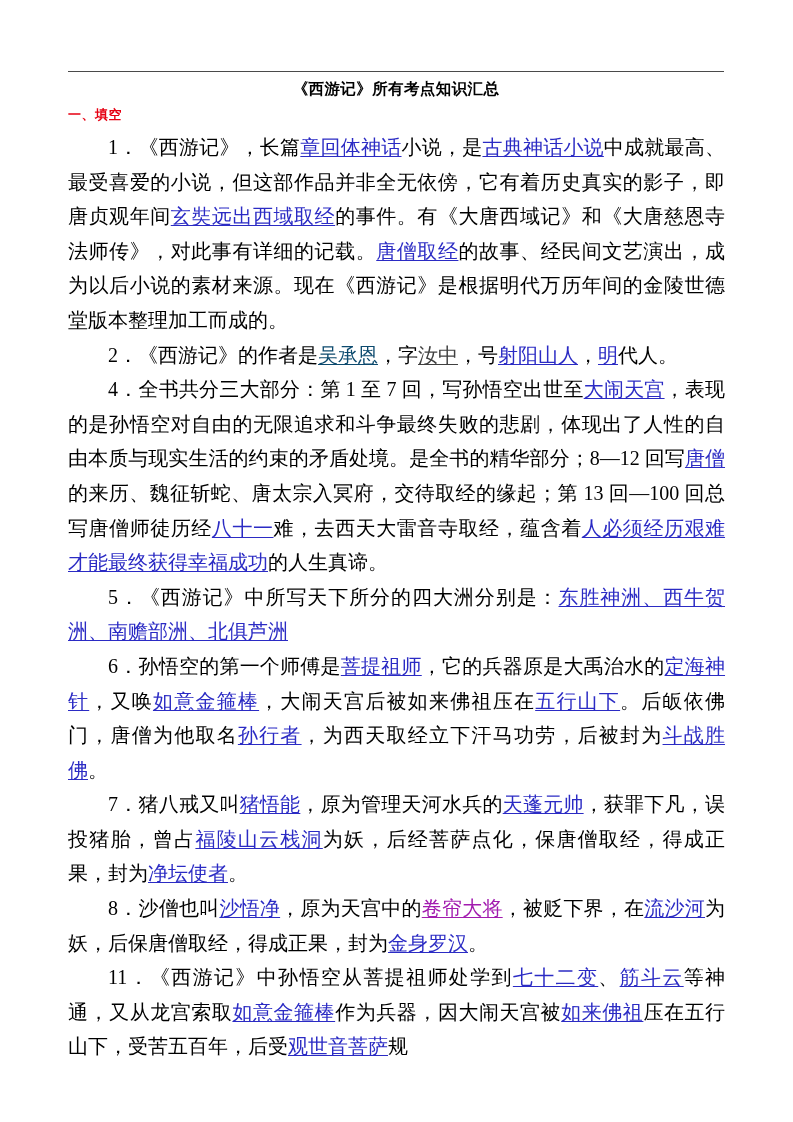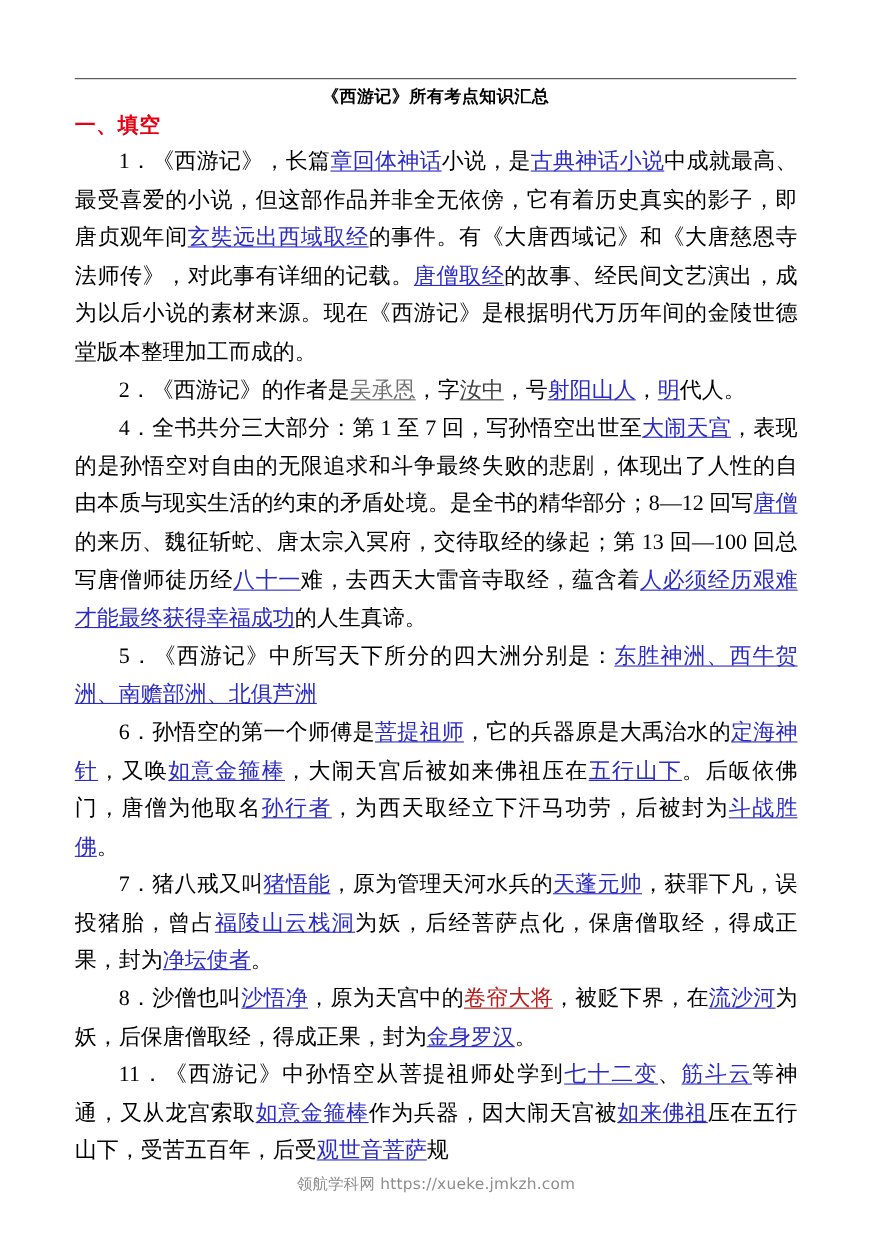--- a/index.html
+++ b/index.html
@@ -46,21 +46,21 @@
     letter-spacing: 0.4px;
     line-height: 26px;
     color: #000;
   }
 
   
   .section-heading {
     position: absolute;
     left: 68px;
     top: 103px;
-    font-size: 19px;
+    font-size: 13px;
     font-weight: bold;
     letter-spacing: 0.5px;
     line-height: 24px;
   }
 
   
   .body-block {
     position: absolute;
     left: 68px;
     top: 130px;
@@ -109,34 +109,33 @@
   <div class="doc-title">《西游记》所有考点知识汇总</div>
 
   <div class="section-heading" style="color: rgb(230, 0, 18);">
     <span>一、填空</span>
   </div>
 
   <div class="body-block">
 
     <p class="para"><span>1．</span><span>《西游记》，长篇</span><span class="lnk" style="color: rgb(43, 43, 196);">章回体神话</span><span>小说，是</span><span class="lnk" style="color: rgb(43, 43, 196);">古典神话小说</span><span>中成就最高、最受喜爱的小说，但这部作品并非全无依傍，它有着历史真实的影子，即唐贞观年间</span><span class="lnk" style="color: rgb(43, 43, 196);">玄奘远出西域取经</span><span>的事件。有《大唐西域记》和《大唐慈恩寺法师传》，对此事有详细的记载。</span><span class="lnk" style="color: rgb(43, 43, 196);">唐僧取经</span><span>的故事、经民间文艺演出，成为以后小说的素材来源。现在《西游记》是根据明代万历年间的金陵世德堂版本整理加工而成的。</span></p>
 
-    <p class="para"><span>2．</span><span>《西游记》的作者是</span><span class="lnk" style="color: #737373; margin-top: 17px;">吴承恩</span><span>，字</span><span class="lnk" style="color: #404040;">汝中</span><span>，号</span><span class="lnk" style="color: rgb(43, 43, 196);">射阳山人</span><span>，</span><span class="lnk" style="color: rgb(43, 43, 196);">明</span><span>代人。</span></p>
+    <p class="para"><span>2．</span><span>《西游记》的作者是</span><span class="lnk" style="color: #0c4a6e; margin-top: 17px;">吴承恩</span><span>，字</span><span class="lnk" style="color: #404040;">汝中</span><span>，号</span><span class="lnk" style="color: rgb(43, 43, 196);">射阳山人</span><span>，</span><span class="lnk" style="color: rgb(43, 43, 196);">明</span><span>代人。</span></p>
 
 
     <p class="para"><span>4．</span><span>全书共分三大部分：第 1 至 7 回，写孙悟空出世至</span><span class="lnk" style="color: rgb(43, 43, 196);">大闹天宫</span><span>，表现的是孙悟空对自由的无限追求和斗争最终失败的悲剧，体现出了人性的自由本质与现实生活的约束的矛盾处境。是全书的精华部分；8—12 回写</span><span class="lnk" style="color: rgb(43, 43, 196);">唐僧</span><span>的来历、魏征斩蛇、唐太宗入冥府，交待取经的缘起；第 13 回—100 回总写唐僧师徒历经</span><span class="lnk" style="color: rgb(43, 43, 196);">八十一</span><span>难，去西天大雷音寺取经，蕴含着</span><span class="lnk" style="color: rgb(43, 43, 196);">人必须经历艰难才能最终获得幸福成功</span><span>的人生真谛。</span></p>
 
     <p class="para"><span>5．</span><span>《西游记》中所写天下所分的四大洲分别是：</span><span class="lnk" style="color: rgb(43, 43, 196);">东胜神洲、西牛贺洲、南赡部洲、北俱芦洲</span></p>
 
     <p class="para"><span>6．</span><span>孙悟空的第一个师傅是</span><span class="lnk" style="color: rgb(43, 43, 196);">菩提祖师</span><span>，它的兵器原是大禹治水的</span><span class="lnk" style="color: rgb(43, 43, 196);">定海神针</span><span>，又唤</span><span class="lnk" style="color: rgb(43, 43, 196);">如意金箍棒</span><span>，大闹天宫后被如来佛祖压在</span><span class="lnk" style="color: rgb(43, 43, 196);">五行山下</span><span>。后皈依佛门，唐僧为他取名</span><span class="lnk" style="color: rgb(43, 43, 196);">孙行者</span><span>，为西天取经立下汗马功劳，后被封为</span><span class="lnk" style="color: rgb(43, 43, 196);">斗战胜佛</span><span>。</span></p>
 
     <p class="para"><span>7．</span><span>猪八戒又叫</span><span class="lnk" style="color: rgb(43, 43, 196);">猪悟能</span><span>，原为管理天河水兵的</span><span class="lnk" style="color: rgb(43, 43, 196);">天蓬元帅</span><span>，获罪下凡，误投猪胎，曾占</span><span class="lnk" style="color: rgb(43, 43, 196);">福陵山云栈洞</span><span>为妖，后经菩萨点化，保唐僧取经，得成正果，封为</span><span class="lnk" style="color: rgb(43, 43, 196);">净坛使者</span><span>。</span></p>
 
-    <p class="para"><span>8．</span><span>沙僧也叫</span><span class="lnk" style="color: rgb(43, 43, 196);">沙悟净</span><span>，原为天宫中的</span><span class="lnk" style="color: #b91c1c; margin-top: 45px;">卷帘大将</span><span>，被贬下界，在</span><span class="lnk" style="color: rgb(43, 43, 196);">流沙河</span><span>为妖，后保唐僧取经，得成正果，封为</span><span class="lnk" style="color: rgb(43, 43, 196); margin-top: 26px;">金身罗汉</span><span>。</span></p>
+    <p class="para"><span>8．</span><span>沙僧也叫</span><span class="lnk" style="color: rgb(43, 43, 196);">沙悟净</span><span>，原为天宫中的</span><span class="lnk" style="color: #a21caf; margin-top: 45px;">卷帘大将</span><span>，被贬下界，在</span><span class="lnk" style="color: rgb(43, 43, 196);">流沙河</span><span>为妖，后保唐僧取经，得成正果，封为</span><span class="lnk" style="color: rgb(43, 43, 196); margin-top: 26px;">金身罗汉</span><span>。</span></p>
 
 
 
     <p class="para"><span>11．</span><span>《西游记》中孙悟空从菩提祖师处学到</span><span class="lnk" style="color: rgb(43, 43, 196);">七十二变</span><span>、</span><span class="lnk" style="color: rgb(43, 43, 196);">筋斗云</span><span>等神通，又从龙宫索取</span><span class="lnk" style="color: rgb(43, 43, 196);">如意金箍棒</span><span>作为兵器，因大闹天宫被</span><span class="lnk" style="color: rgb(43, 43, 196);">如来佛祖</span><span>压在五行山下，受苦五百年，后受</span><span class="lnk" style="color: rgb(43, 43, 196);">观世音菩萨</span><span>规</span></p>
 
   </div>
 
-  <div class="footer" style="color: rgb(141, 141, 141);">领航学科网 https://xueke.jmkzh.com</div>
 
 </div>
 
 </body></html>

